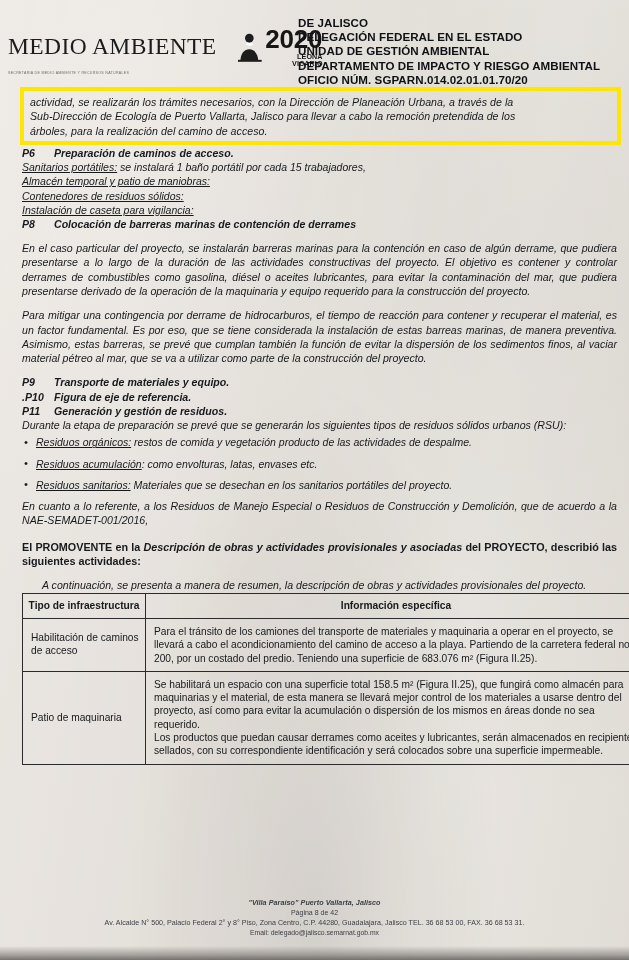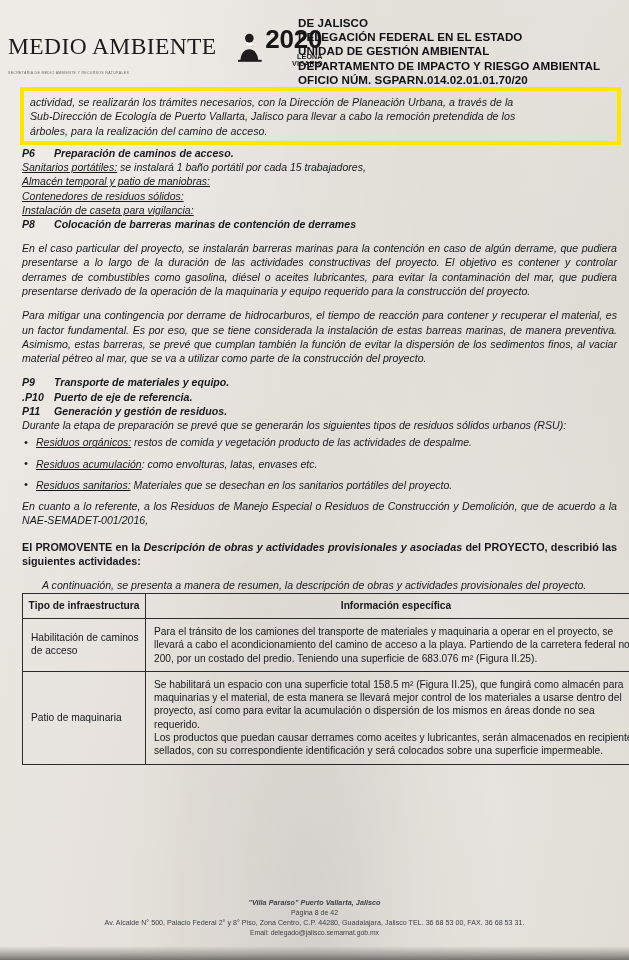--- a/index.html
+++ b/index.html
@@ -333,21 +333,21 @@
 
     <p class="para">En el caso particular del proyecto, se instalarán barreras marinas para la contención en caso de algún derrame, que pudiera presentarse a lo largo de la duración de las actividades constructivas del proyecto. El objetivo es contener y controlar derrames de combustibles como gasolina, diésel o aceites lubricantes, para evitar la contaminación del mar, que pudiera presentarse derivado de la operación de la maquinaria y equipo requerido para la construcción del proyecto.</p>
     <p class="para">Para mitigar una contingencia por derrame de hidrocarburos, el tiempo de reacción para contener y recuperar el material, es un factor fundamental. Es por eso, que se tiene considerada la instalación de estas barreas marinas, de manera preventiva. Asimismo, estas barreras, se prevé que cumplan también la función de evitar la dispersión de los sedimentos finos, al vaciar material pétreo al mar, que se va a utilizar como parte de la construcción del proyecto.</p>
 
     <div class="pline" style="margin-top:10px">
       <span class="pcode">P9</span>
       <span>Transporte de materiales y equipo.</span>
     </div>
     <div class="pline">
       <span class="pcode">.P10</span>
-      <span>Puerto de eje de referencia.</span>
+      <span>Figura de eje de referencia.</span>
     </div>
     <div class="pline">
       <span class="pcode">P11</span>
       <span>Generación y gestión de residuos.</span>
     </div>
 
     <p class="para tight">Durante la etapa de preparación se prevé que se generarán los siguientes tipos de residuos sólidos urbanos (RSU):</p>
 
     <ul class="bullets">
       <li>

